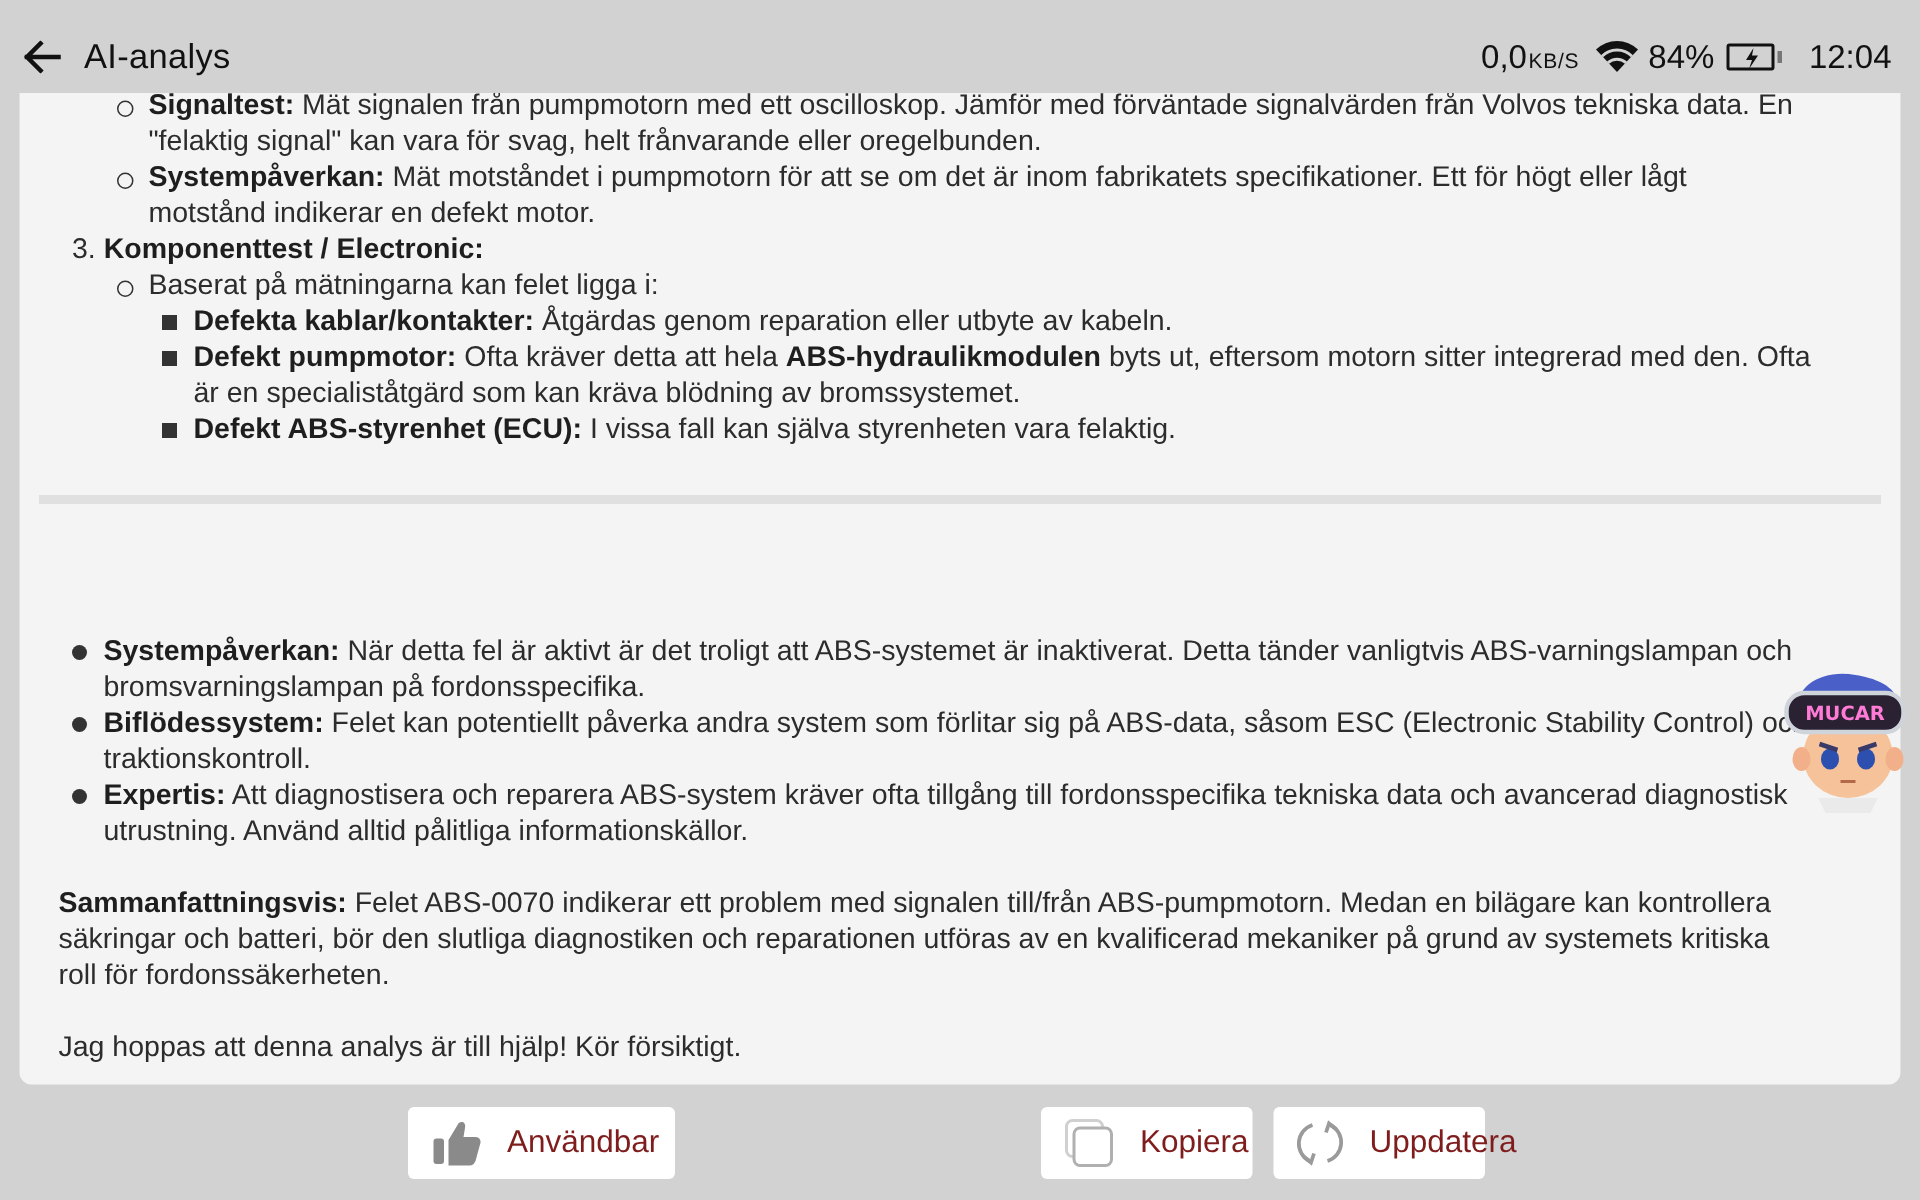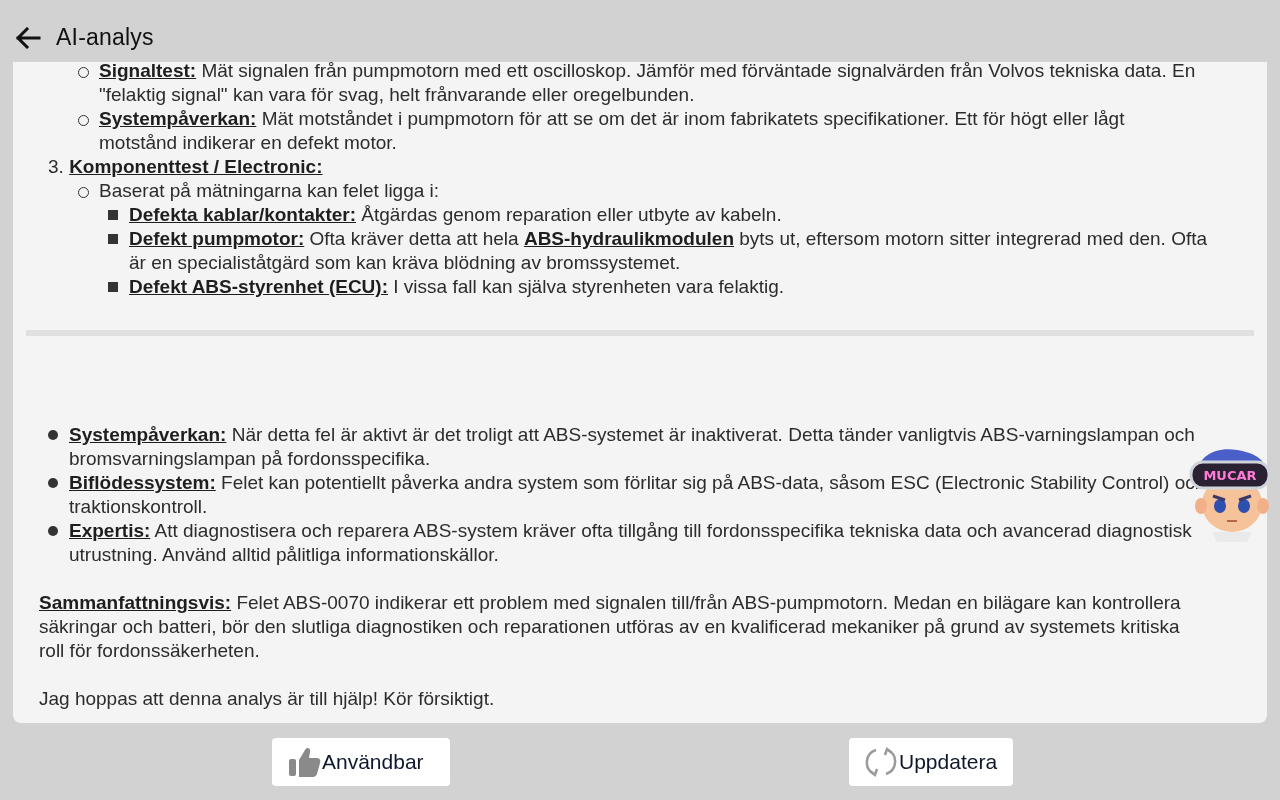--- a/index.html
+++ b/index.html
@@ -42,21 +42,21 @@
   .battery .cap { width: 3px; height: 8px; background: #777; margin-left: 2px; }
 
   .card {
     position: absolute; left: 13px; top: 62px; width: 1254px; height: 661px;
     background: #f4f4f4; border-radius: 0 0 8px 8px; overflow: hidden;
   }
   .content {
     position: absolute; left: 13px; top: 0; width: 1240px;
     font-size: 19px; line-height: 24px; color: #2c2c2c;
   }
-  .content b { font-weight: bold; color: #1e1e1e; text-decoration: underline; }
+  .content b { font-weight: bold; color: #1e1e1e; }
   .line { position: absolute; white-space: nowrap; }
   .bullet-circle {
     position: absolute; width: 11px; height: 11px; border: 1.3px solid #333;
     border-radius: 50%;
   }
   .bullet-square {
     position: absolute; width: 10px; height: 10px; background: #333;
   }
   .bullet-disc {
     position: absolute; width: 10px; height: 10px; background: #333; border-radius: 50%;
@@ -72,33 +72,54 @@
   }
 
   .actions {
     position: absolute; top: 738px; left: 0; width: 1280px; height: 48px;
   }
   .action-btn {
     position: absolute; top: 0; height: 48px; background: #fff; border-radius: 4px;
     display: flex; align-items: center; cursor: pointer;
   }
   .action-btn .icon { width: 36px; height: 36px; margin-left: 14px; display: flex; align-items: center; justify-content: center; }
-  .action-btn .label { font-size: 21px; color: #0f172a; margin-left: 0; }
+  .action-btn .label { font-size: 21px; color: #7f1d1d; margin-left: 16px; }
 </style>
 </head>
 <body>
 
 <div class="topbar">
   <div class="back-btn">
     <svg width="26" height="22" viewBox="0 0 26 22">
       <path d="M12 2 L3 11 L12 20 M3 11 L24 11" stroke="#111" stroke-width="3" fill="none" stroke-linecap="square"></path>
     </svg>
   </div>
   <div class="title">AI-analys</div>
 
+  <div class="status">
+    <span class="speed">
+      <span>0,0</span>
+        <span class="unit">KB/S</span>
+    </span>
+    <svg width="30" height="22" viewBox="0 0 30 22" style="margin-left:4px">
+      <path d="M15 21 L1 6 A20 20 0 0 1 29 6 Z" fill="#111"></path>
+      <path d="M5 10.5 A14 14 0 0 1 25 10.5" stroke="#d2d2d2" stroke-width="2" fill="none"></path>
+      <path d="M9 14.8 A9 9 0 0 1 21 14.8" stroke="#d2d2d2" stroke-width="2" fill="none"></path>
+    </svg>
+    <span>84%</span>
+    <span class="battery">
+      <span class="body"><span class="fill">
+        <svg width="10" height="14" viewBox="0 0 10 14" style="position:absolute;left:9px;top:0">
+          <path d="M6 0 L1 8 L5 8 L3 14 L9 5 L5 5 Z" fill="#111"></path>
+        </svg>
+      </span></span>
+      <span class="cap"></span>
+    </span>
+    <span class="time">12:04</span>
+  </div>
 </div>
 
 <div class="card">
   <div class="content">
 
     <span class="bullet-circle" style="left:52px;top:5px"></span>
     <div class="line" style="left:73px;top:-3px">
       <b>Signaltest:</b><span> Mät signalen från pumpmotorn med ett oscilloskop. Jämför med förväntade signalvärden från Volvos tekniska data. En</span>
     </div>
     <div class="line" style="left:73px;top:21px">"felaktig signal" kan vara för svag, helt frånvarande eller oregelbunden.</div>
@@ -186,22 +207,31 @@
     <span class="icon">
       <svg width="34" height="32" viewBox="0 0 34 32">
         <rect x="2" y="13" width="7" height="17" rx="2" fill="#8a8a8a"></rect>
         <path d="M12 14 L18 4 C19 1 24 1 23 6 L22 12 L30 12 C33 12 34 15 33 17 L30 28 C29 30 28 31 26 31 L12 31 Z" fill="#8a8a8a"></path>
       </svg>
     </span>
     <span class="label">Användbar</span>
   </div>
 
 
-
-  <div class="action-btn" style="left:849px;width:164px">
+  <div class="action-btn" style="left:694px;width:141px">
+    <span class="icon">
+      <svg width="34" height="34" viewBox="0 0 34 34">
+        <rect x="2" y="2" width="24" height="24" rx="4" fill="none" stroke="#d0d0d0" stroke-width="2"></rect>
+        <rect x="7" y="7" width="25" height="25" rx="4" fill="#fff" stroke="#b0b0b0" stroke-width="2"></rect>
+      </svg>
+    </span>
+    <span class="label">Kopiera</span>
+  </div>
+
+  <div class="action-btn" style="left:849px;width:141px">
     <span class="icon">
       <svg width="34" height="34" viewBox="0 0 34 34">
         <path d="M12 5 A13 13 0 0 0 10 29" fill="none" stroke="#9a9a9a" stroke-width="2.5"></path>
         <path d="M22 29 A13 13 0 0 0 24 5" fill="none" stroke="#9a9a9a" stroke-width="2.5"></path>
         <path d="M6 26 L11 30 L13 24" fill="none" stroke="#9a9a9a" stroke-width="2.5"></path>
         <path d="M28 8 L23 4 L21 10" fill="none" stroke="#9a9a9a" stroke-width="2.5"></path>
       </svg>
     </span>
     <span class="label">Uppdatera</span>
   </div>

